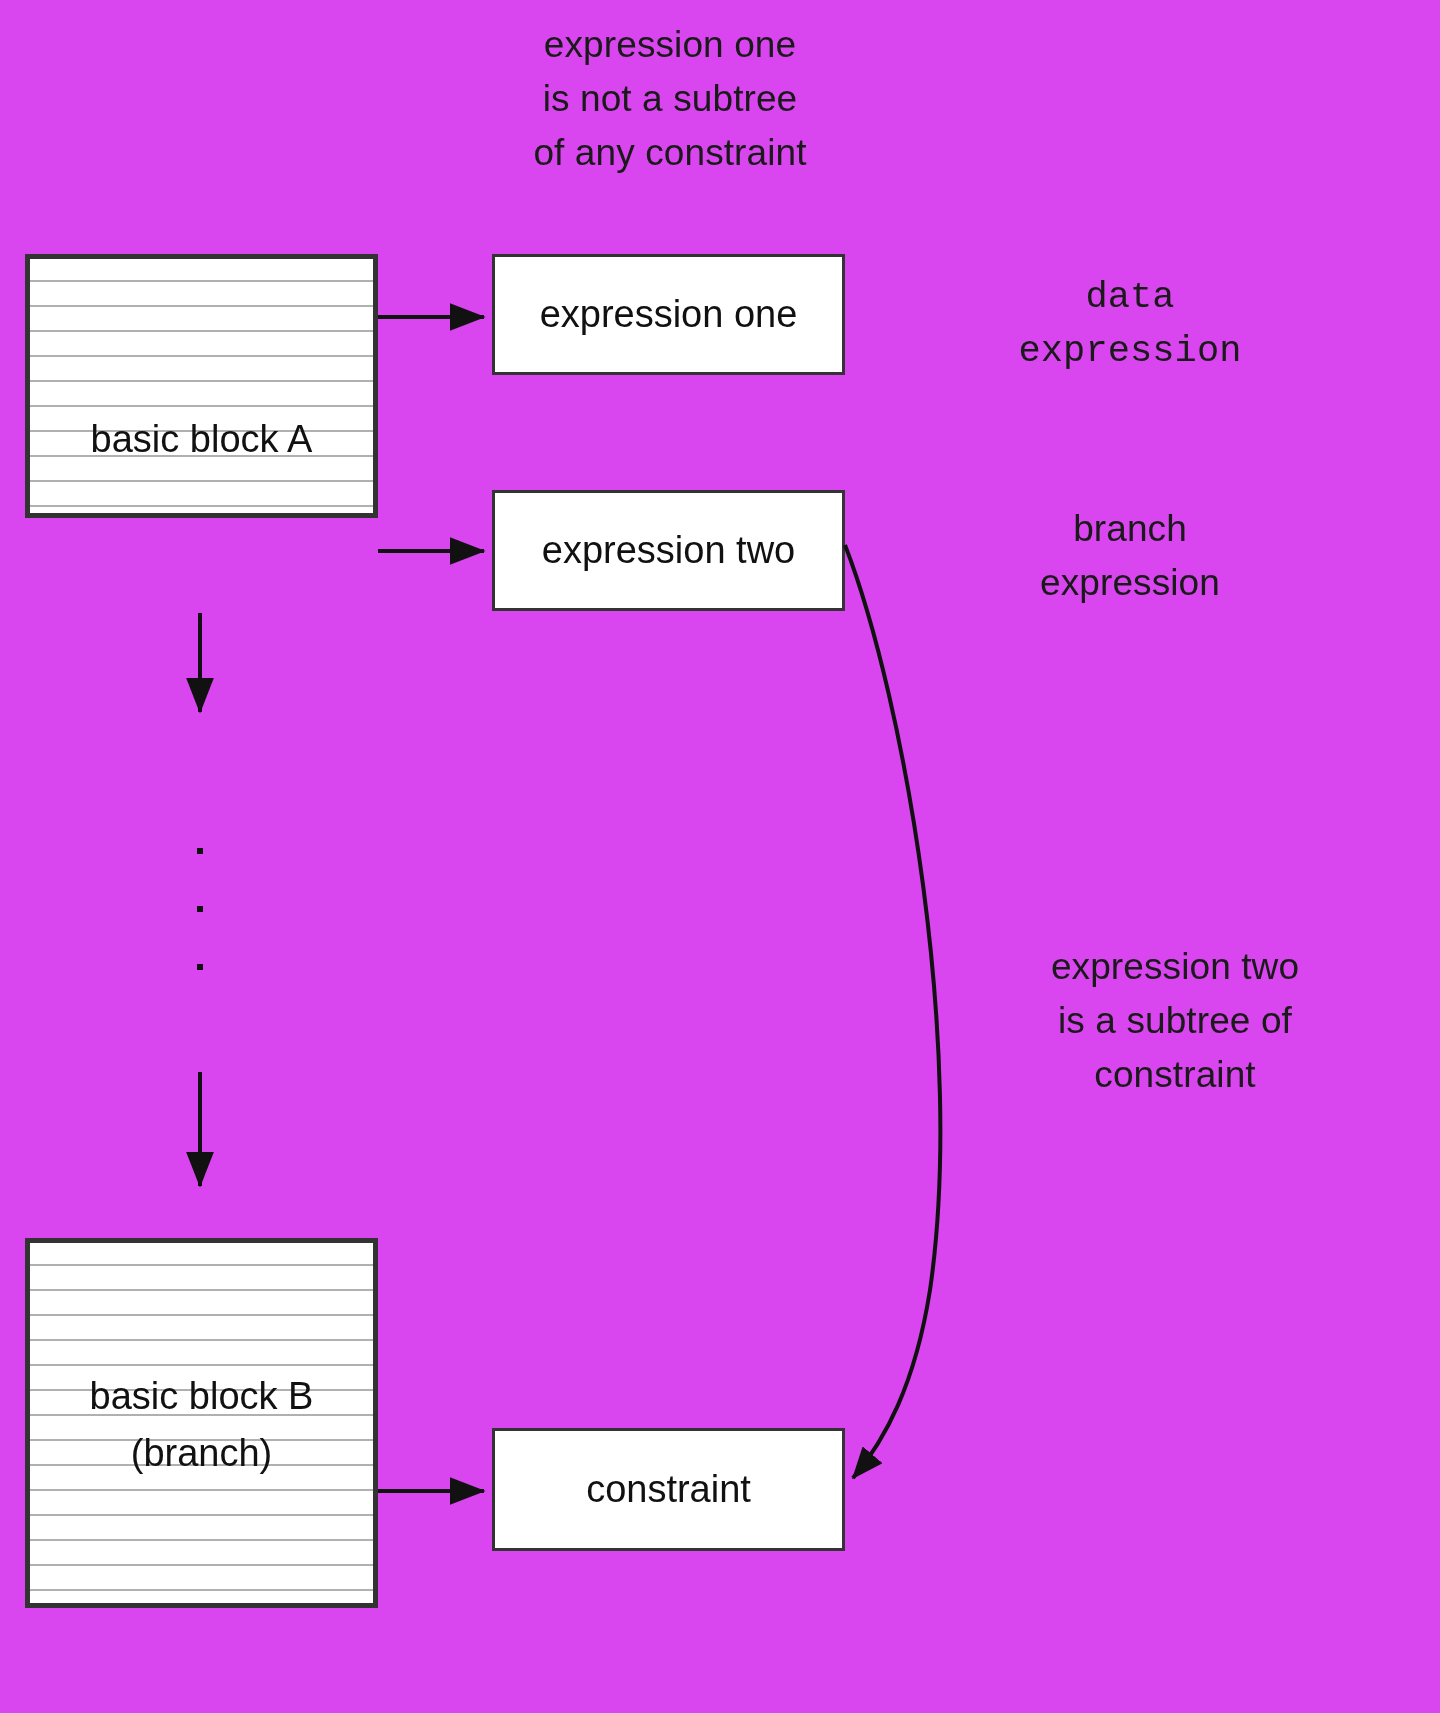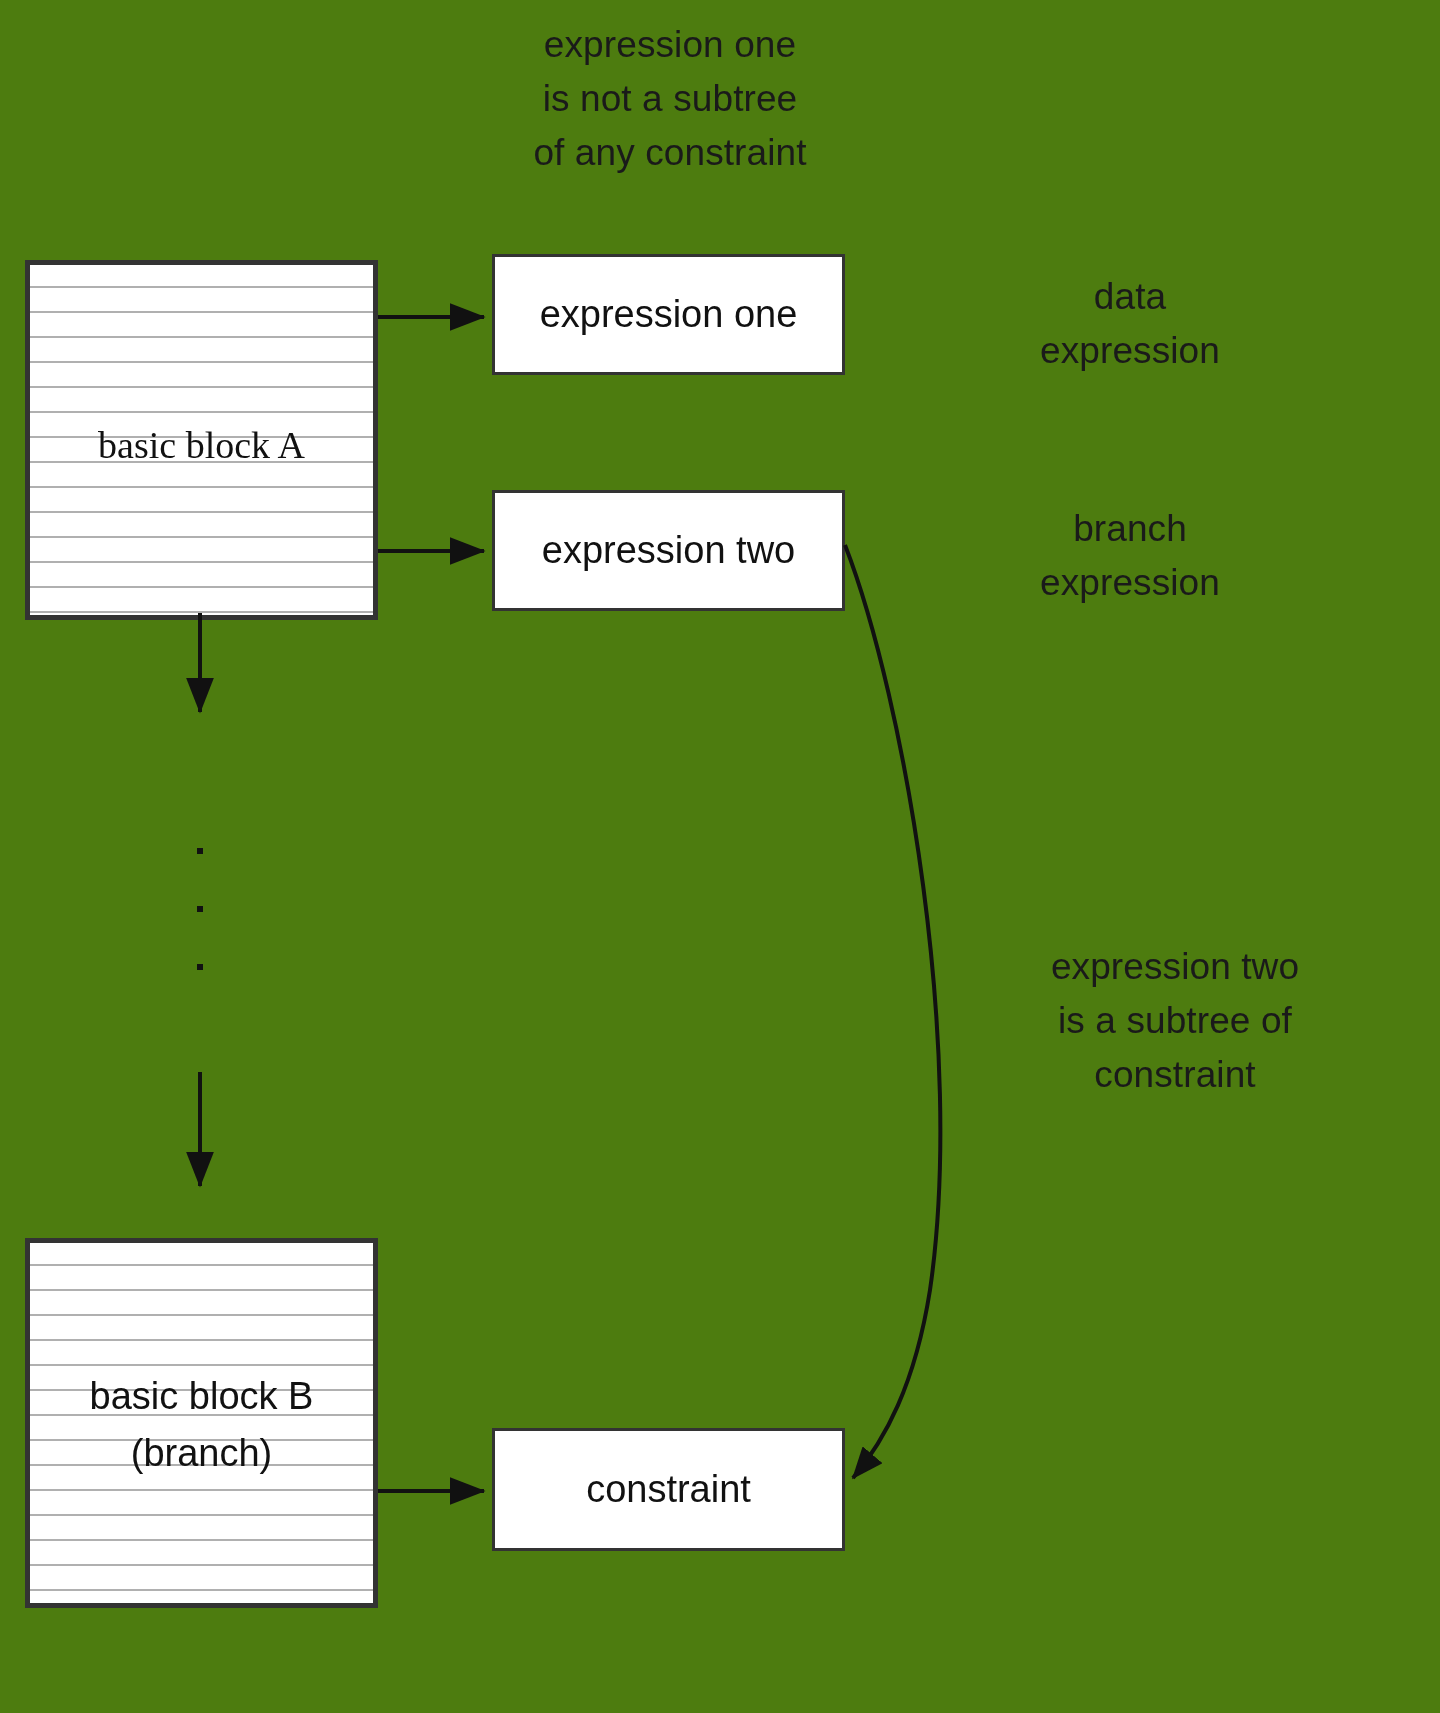--- a/index.html
+++ b/index.html
@@ -9,21 +9,21 @@
     background: #ffffff;
   }
   body {
     font-family: "Liberation Sans", "DejaVu Sans", sans-serif;
     color: #1a1a1a;
   }
   #canvas {
     position: relative;
     width: 1440px;
     height: 1713px;
-    background: #4d7c0f;
+    background: #d946ef;
     overflow: hidden;
   }
 
   
   .caption {
     position: absolute;
     text-align: center;
     font-size: 37px;
     line-height: 54px;
     color: #1a1a1a;
@@ -33,20 +33,21 @@
 
   #top-caption {
     left: 380px;
     top: 18px;
     width: 580px;
   }
   #label-data-expression {
     left: 960px;
     top: 270px;
     width: 340px;
+    font-family: Liberation Mono, monospace;
   }
   #label-branch-expression {
     left: 960px;
     top: 502px;
     width: 340px;
   }
   #label-subtree-note {
     left: 950px;
     top: 940px;
     width: 450px;
@@ -74,24 +75,23 @@
     left: 0;
     right: 0;
     text-align: center;
     font-size: 38px;
     line-height: 57px;
     color: #111111;
   }
 
   #basic-block-a {
     left: 25px;
-    top: 260px;
-    width: 353px;
-    height: 360px;
-    font-family: Liberation Serif, serif;
+    top: 254px;
+    width: 353px;
+    height: 264px;
   }
   #basic-block-a .bb-label {
     top: 152px;
   }
 
   #basic-block-b {
     left: 25px;
     top: 1190px;
     width: 353px;
     height: 370px;

